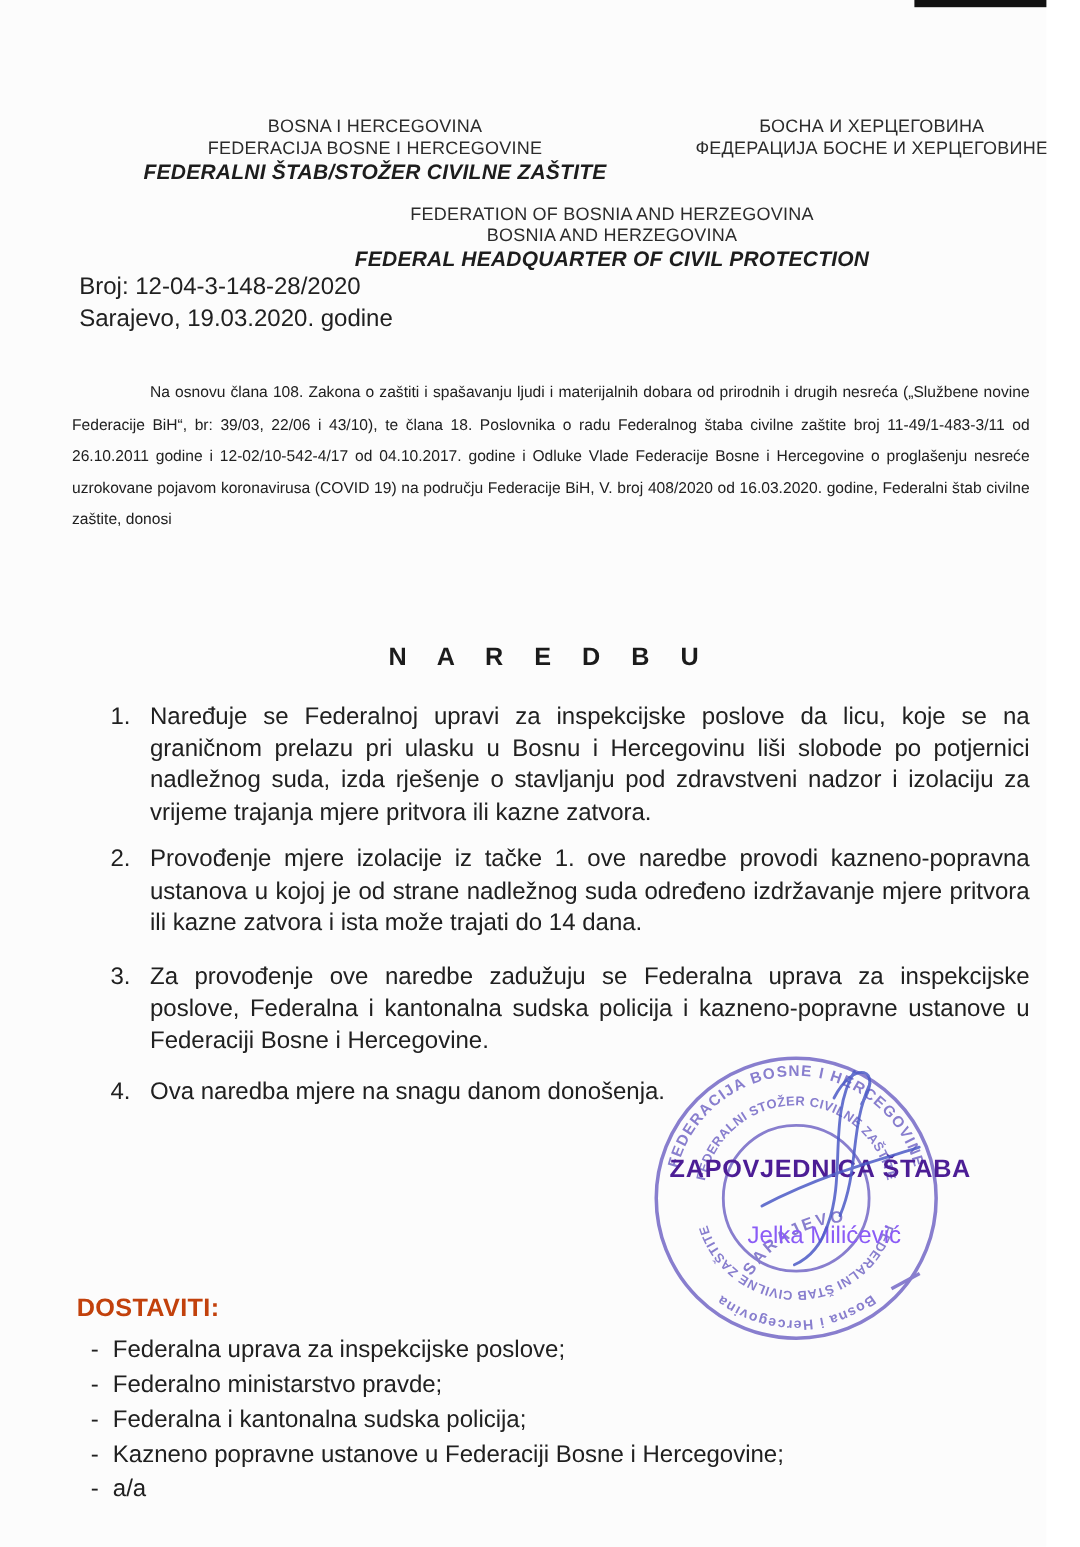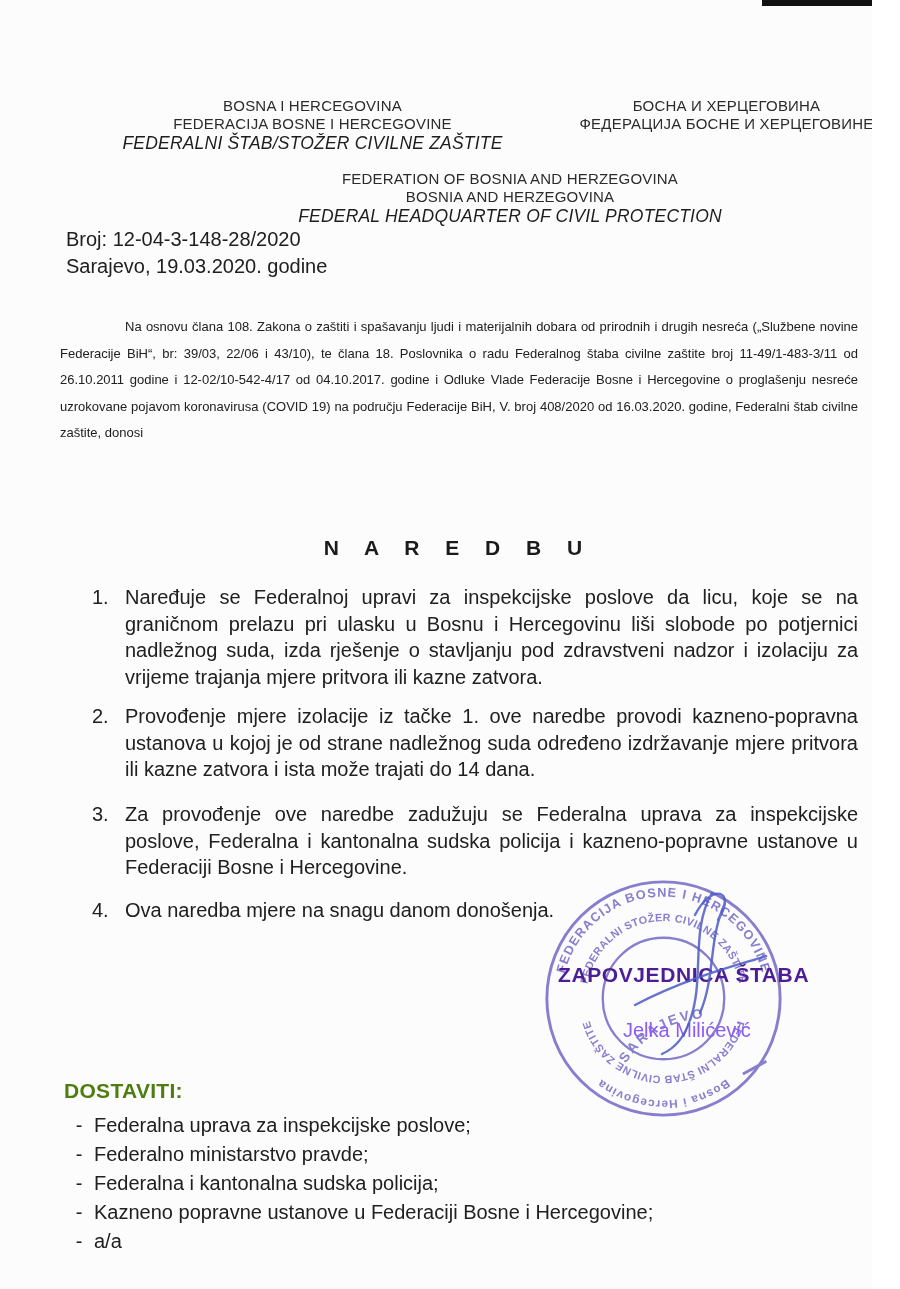--- a/index.html
+++ b/index.html
@@ -6,21 +6,21 @@
   .page{
     position:relative;
     width:872px;height:1289px;
     background:#fcfcfc;
     font-family:"Liberation Sans", sans-serif;
     color:#202020;
     overflow:hidden;
   }
   .scan-bar{position:absolute;left:762px;top:0;width:138px;height:6px;background:#121212;}
   .hdr{position:absolute;text-align:center;font-size:15px;line-height:18px;letter-spacing:.2px;color:#2b2b2b;}
-  .hdr .l3{font-size:17.5px;font-weight:normal;font-style:italic;margin-top:1px;letter-spacing:.2px;color:#1d1d1d;}
+  .hdr .l3{font-size:17.5px;font-weight:bold;font-style:italic;margin-top:1px;letter-spacing:.2px;color:#1d1d1d;}
   .hdr-left{left:110px;top:97px;width:405px;}
   .hdr-right{left:553px;top:97px;width:347px;}
   .hdr-center{left:295px;top:170px;width:430px;}
   .meta{position:absolute;left:66px;top:226px;font-size:20px;line-height:27px;}
   .intro{
     position:absolute;left:60px;top:314px;width:798px;
     font-size:13px;line-height:26.5px;text-align:justify;text-indent:65px;
   }
   .order-title{
     position:absolute;left:8px;top:536px;width:900px;text-align:center;
@@ -28,21 +28,21 @@
   }
   .item{position:absolute;left:92px;width:766px;display:flex;}
   .item .num{width:24px;flex:none;font-size:20px;line-height:26.5px;}
   .item .txt{flex:1;margin-left:9px;font-size:20px;line-height:26.5px;text-align:justify;}
   .item-1{top:584px;} .item-2{top:703px;} .item-3{top:801px;} .item-4{top:897px;}
   .sig-role{position:absolute;left:558px;top:963px;font-size:21px;font-weight:bold;letter-spacing:.6px;color:#4c1d95;z-index:3;}
   .sig-name{position:absolute;left:623px;top:1019px;font-size:20px;color:#8b5cf6;z-index:3;}
   .stamp-svg{position:absolute;left:541px;top:876px;width:245px;height:245px;opacity:.82;z-index:2;}
   .pen-svg{position:absolute;left:540px;top:870px;width:260px;height:210px;z-index:4;}
   .dist{position:absolute;left:64px;top:1079px;}
-  .dist-title{font-size:21px;font-weight:bold;letter-spacing:.3px;color:#4d7c0f;line-height:24px;}
+  .dist-title{font-size:21px;font-weight:bold;letter-spacing:.3px;color:#c2410c;line-height:24px;}
   .dist-list{margin-top:8px;}
   .dist-item{display:flex;font-size:20px;line-height:29px;}
   .dist-item .dash{width:30px;flex:none;text-align:center;}
   .dist-item .dtxt{}
 </style>
 </head>
 <body>
 
 <div class="page">
 

